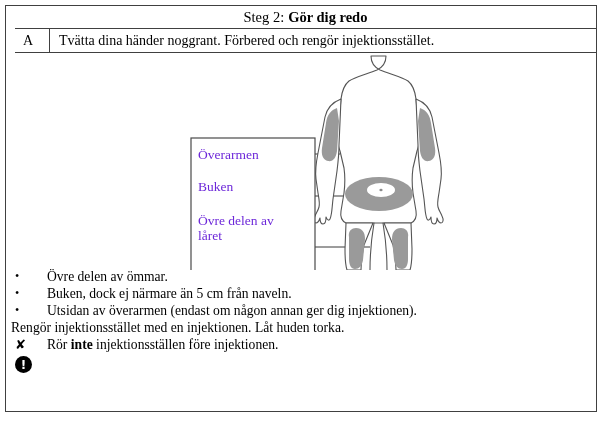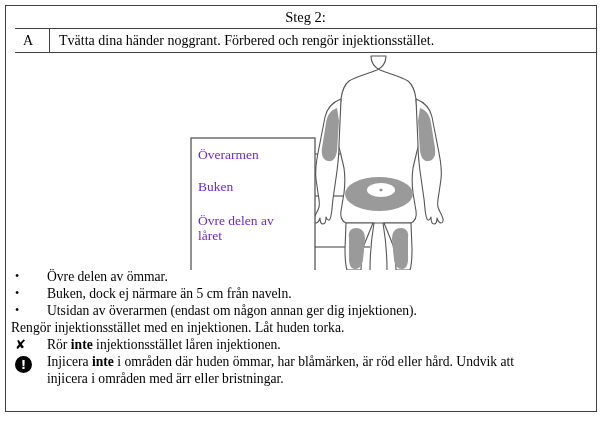--- a/index.html
+++ b/index.html
@@ -161,20 +161,21 @@
   .warn-text { flex: 1; max-width: 500px; }
   b.inline-b { font-weight: bold; }
 </style>
 </head>
 <body>
 
 <div id="sheet">
 
   <div class="header-row">
     <span>Steg 2:</span>
+    <span class="hdr-strong">Gör dig redo</span>
   </div>
 
   <div class="step-row">
     <div class="step-letter">A</div>
     <div class="step-text">Tvätta dina händer noggrant. Förbered och rengör injektionsstället.</div>
   </div>
 
   <div id="illustration">
 
     <svg id="figure-svg" width="592" height="217" viewBox="0 0 592 217">
@@ -328,24 +329,23 @@
       <span class="bullet-dot">•</span>
       <span class="bullet-text">Utsidan av överarmen (endast om någon annan ger dig injektionen).</span>
     </div>
 
     <div class="plain-line">Rengör injektionsstället med en injektionen. Låt huden torka.</div>
 
     <div class="warn-line">
       <span class="warn-icon">
         <span class="x-mark">✘</span>
       </span>
-      <span class="warn-text"><span>Rör </span><b class="inline-b">inte</b><span> injektionsstället låren injektionen.</span></span>
+      <span class="warn-text"><span>Rör </span><b class="inline-b">inte</b><span> injektionsställen före injektionen.</span></span>
     </div>
 
     <div class="warn-line">
       <span class="warn-icon">
         <span class="circle-excl">!</span>
       </span>
-      <span class="warn-text"><span>Injicera </span><b class="inline-b">inte</b><span> i områden där huden ömmar, har blåmärken, är röd eller hård. Undvik att injicera i områden med ärr eller bristningar.</span></span>
     </div>
 
   </div>
 </div>
 
 </body></html>

